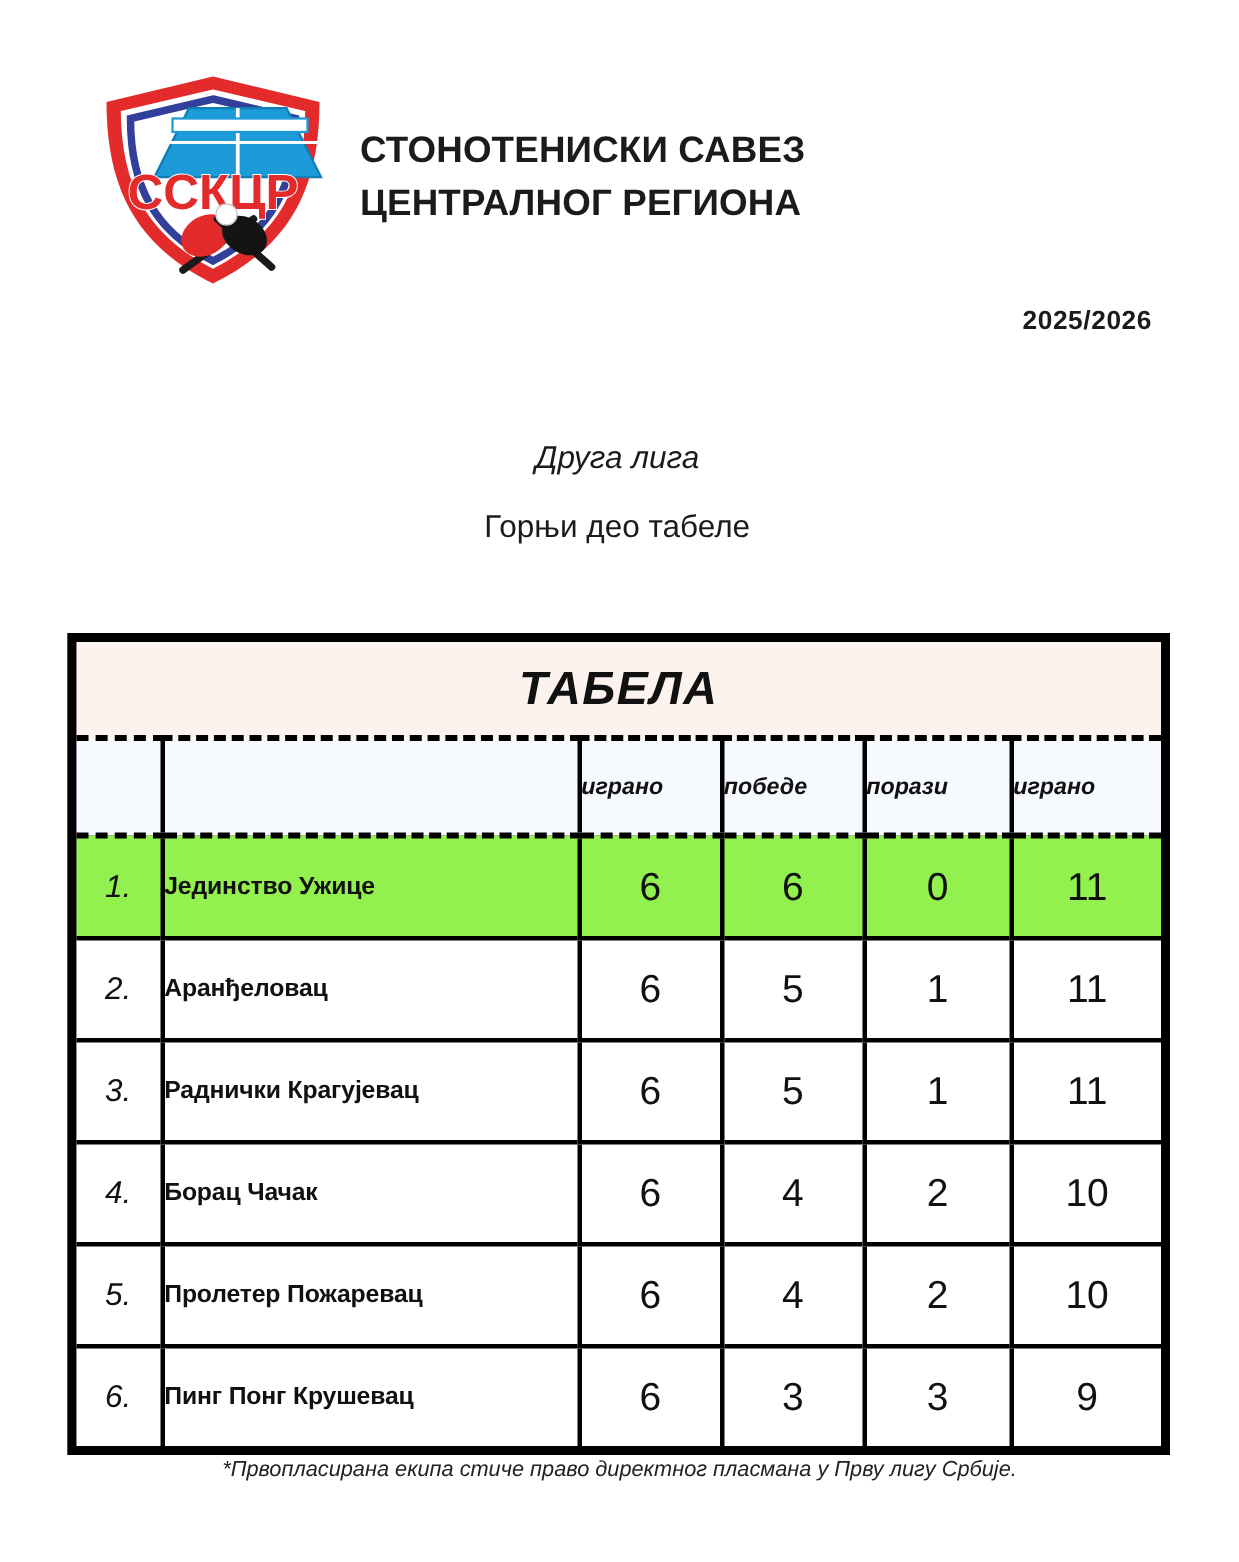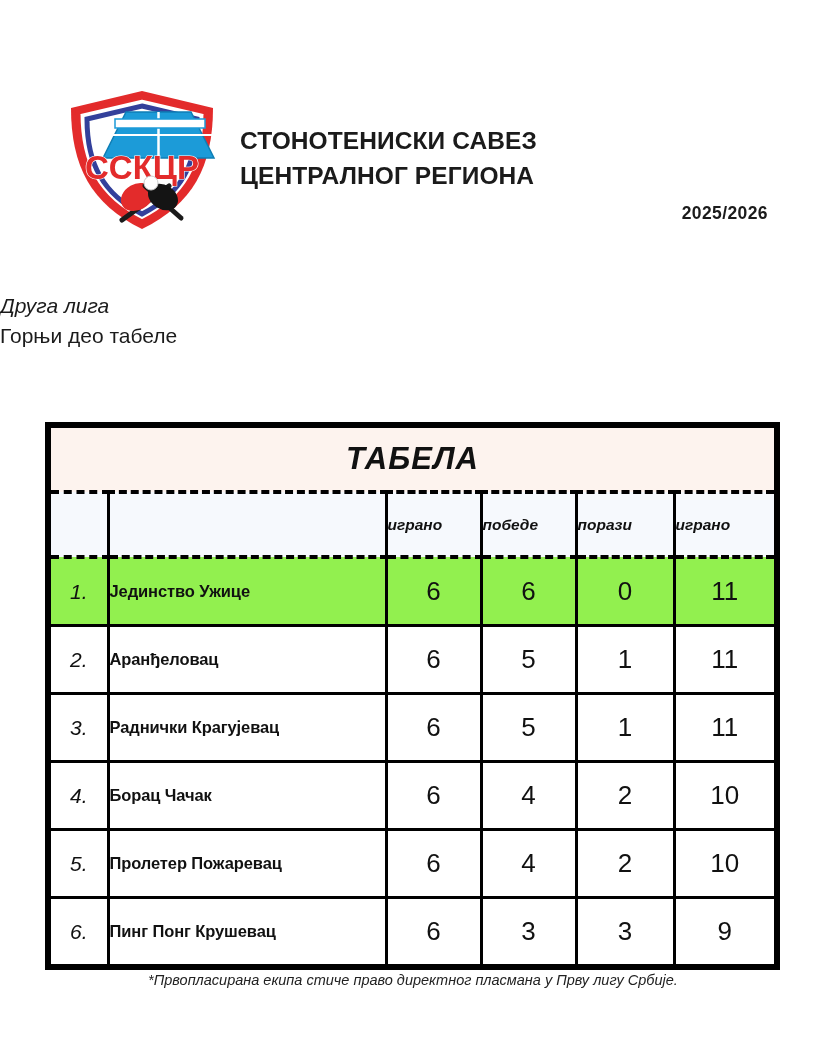--- a/index.html
+++ b/index.html
@@ -16,21 +16,20 @@
     overflow: hidden;
   }
 
   
   .header {
     display: flex;
     align-items: flex-start;
     padding: 46px 0 0 0;
     height: 180px;
     box-sizing: border-box;
-    margin-top: 40px;
   }
   .logo-wrap {
     width: 180px;
     margin-left: 52px;
     flex: 0 0 auto;
     display: flex;
     justify-content: center;
     align-items: flex-start;
   }
   .logo-svg { display: block; }
@@ -58,32 +57,33 @@
     color: #1b1b1b;
     letter-spacing: .4px;
   }
 
   
   .subtitle-block {
     position: absolute;
     top: 292px;
     left: 0;
     width: 823px;
+    text-align: center;
   }
   .subtitle-league {
     font-style: italic;
     font-size: 21px;
     line-height: 1.34;
     color: #1b1b1b;
   }
   .subtitle-part {
     font-size: 21px;
     line-height: 1.34;
     color: #1b1b1b;
-    margin-top: 2px;
+    margin-top: 18px;
   }
 
   
   .table-outer {
     position: absolute;
     left: 45px;
     top: 422px;
     width: 735px;
     border: 6px solid #000000;
     box-sizing: border-box;

